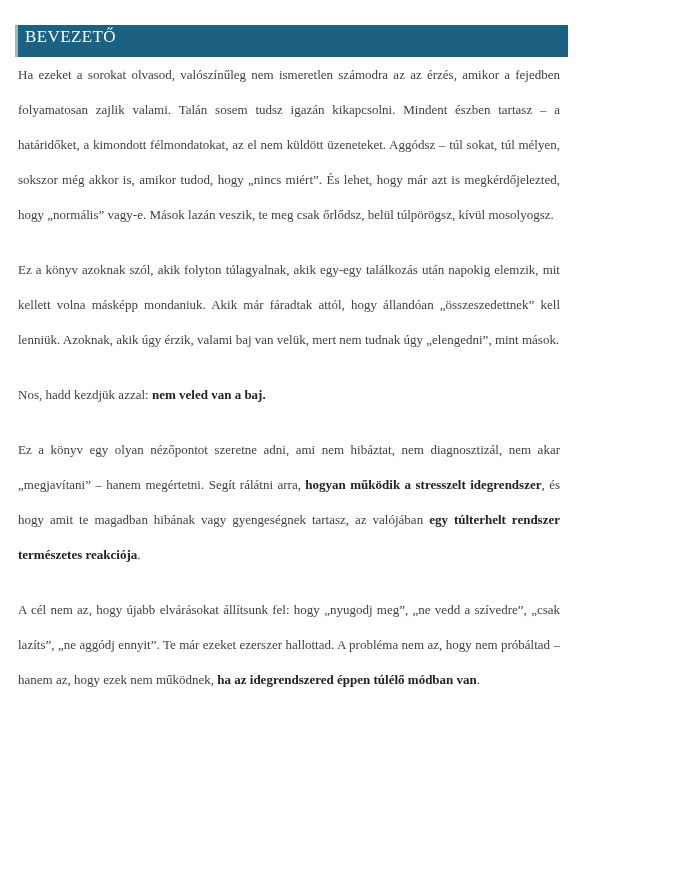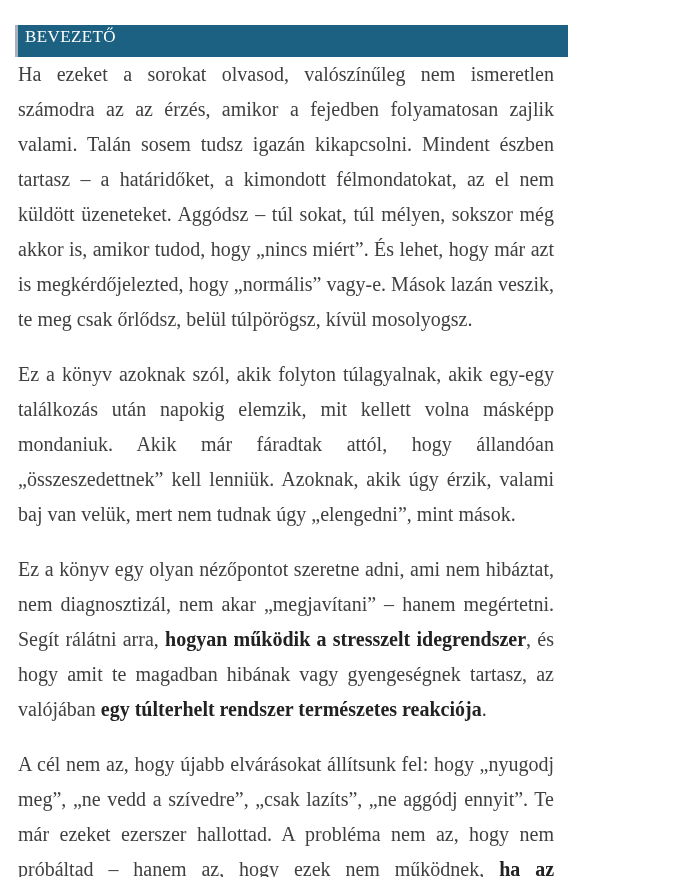--- a/index.html
+++ b/index.html
@@ -33,22 +33,22 @@
     font-size: 16.5px;
     font-weight: 400;
     color: #373f44;
     letter-spacing: 0.2px;
     line-height: 22px;
   }
   .content {
     margin-left: 3px;
   }
   .para {
-    margin: 0 14px 20px 0;
-    font-size: 20px;
+    margin: 0 8px 20px 0;
+    font-size: 13px;
     line-height: 35px;
     color: #3f3f3f;
     text-align: justify;
     text-justify: inter-word;
   }
   .para .run { font-weight: 400; }
   .para .run.bold {
     font-weight: 700;
     color: #222222;
   }
@@ -56,16 +56,17 @@
 </head>
 <body>
 
 <div class="page">
   <div class="banner">
     <span>BEVEZETŐ</span>
   </div>
   <div class="content">
       <p class="para"><span class="run">Ha ezeket a sorokat olvasod, valószínűleg nem ismeretlen számodra az az érzés, amikor a fejedben folyamatosan zajlik valami. Talán sosem tudsz igazán kikapcsolni. Mindent észben tartasz – a határidőket, a kimondott félmondatokat, az el nem küldött üzeneteket. Aggódsz – túl sokat, túl mélyen, sokszor még akkor is, amikor tudod, hogy „nincs miért”. És lehet, hogy már azt is megkérdőjelezted, hogy „normális” vagy-e. Mások lazán veszik, te meg csak őrlődsz, belül túlpörögsz, kívül mosolyogsz.</span></p>
       <p class="para"><span class="run">Ez a könyv azoknak szól, akik folyton túlagyalnak, akik egy-egy találkozás után napokig elemzik, mit kellett volna másképp mondaniuk. Akik már fáradtak attól, hogy állandóan „összeszedettnek” kell lenniük. Azoknak, akik úgy érzik, valami baj van velük, mert nem tudnak úgy „elengedni”, mint mások.</span></p>
+      <p class="para"><span class="run">Nos, hadd kezdjük azzal: </span><span class="run bold">nem veled van a baj.</span></p>
       <p class="para"><span class="run">Ez a könyv egy olyan nézőpontot szeretne adni, ami nem hibáztat, nem diagnosztizál, nem akar „megjavítani” – hanem megértetni. Segít rálátni arra, </span><span class="run bold">hogyan működik a stresszelt idegrendszer</span><span class="run">, és hogy amit te magadban hibának vagy gyengeségnek tartasz, az valójában </span><span class="run bold">egy túlterhelt rendszer természetes reakciója</span><span class="run">.</span></p>
       <p class="para"><span class="run">A cél nem az, hogy újabb elvárásokat állítsunk fel: hogy „nyugodj meg”, „ne vedd a szívedre”, „csak lazíts”, „ne aggódj ennyit”. Te már ezeket ezerszer hallottad. A probléma nem az, hogy nem próbáltad – hanem az, hogy ezek nem működnek, </span><span class="run bold">ha az idegrendszered éppen túlélő módban van</span><span class="run">.</span></p>
     </div>
 </div>
 
 </body></html>

